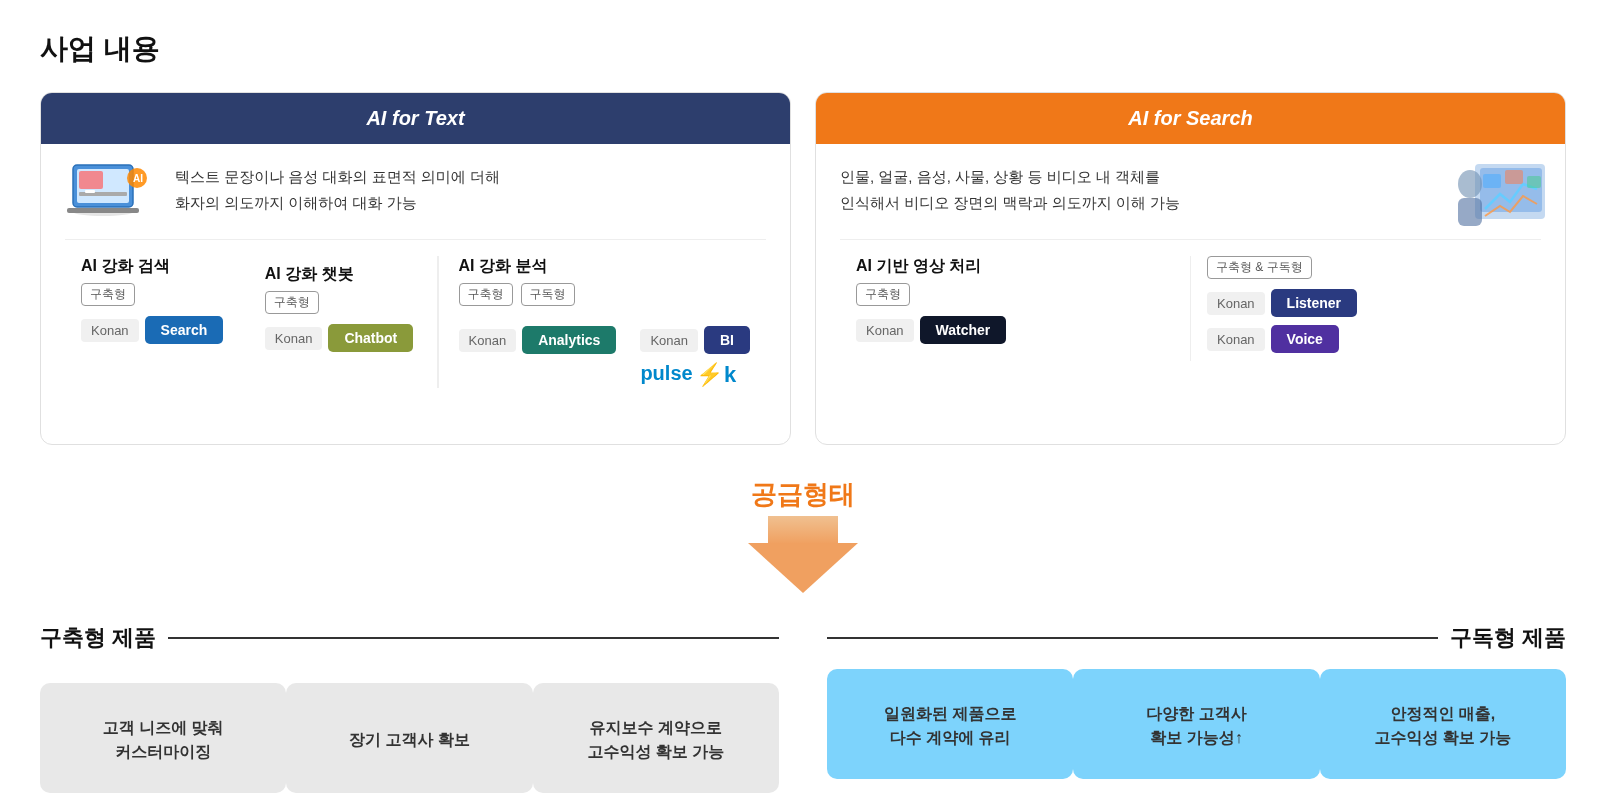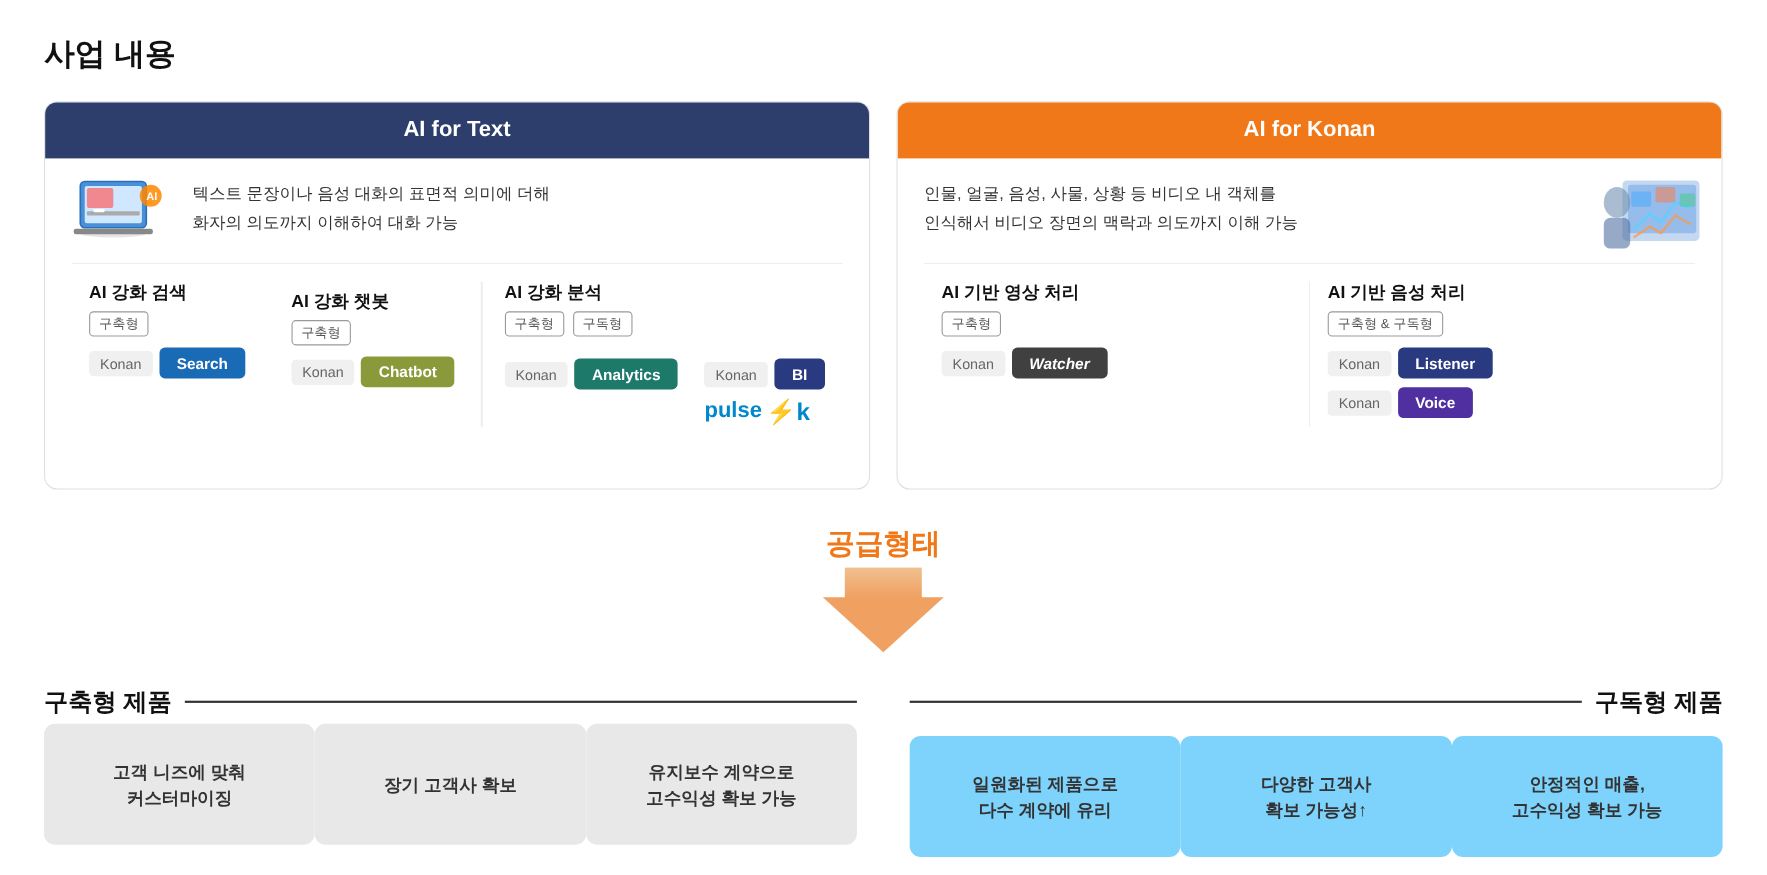--- a/index.html
+++ b/index.html
@@ -30,20 +30,21 @@
       overflow: hidden;
       background: #fff;
     }
 
     .card-header {
       padding: 14px 20px;
       text-align: center;
       font-size: 20px;
       font-weight: 700;
       color: #fff;
+      font-style: italic;
     }
 
     .card-header-blue { background: #2d3e6d; }
     .card-header-orange { background: #f07818; }
 
     .card-body {
       padding: 20px 24px;
       position: relative;
       min-height: 300px;
     }
@@ -135,21 +136,21 @@
       font-size: 14px;
       font-weight: 700;
       color: #fff;
       border: none;
       cursor: pointer;
     }
 
     .btn-blue { background: #1a6bb5; }
     .btn-teal { background: #1d7a6a; }
     .btn-olive { background: #8a9a3a; }
-    .btn-purple { background: #404040; font-style: italic; }
+    .btn-purple { background: #0f172a; }
     .btn-navy { background: #2a3a80; }
     .btn-violet { background: #5030a0; }
 
     .pulse-logo {
       display: flex;
       gap: 4px;
       font-size: 20px;
       font-weight: 700;
       color: #0088cc;
       margin-top: 8px;
@@ -190,21 +191,21 @@
     }
 
     .right-products {
       flex: 1;
       text-align: right;
     }
 
     .divider-line {
       display: flex;
       align-items: center;
-      margin-bottom: 5px;
+      margin-bottom: 30px;
     }
 
     .divider-line .section-label {
       margin-bottom: 0;
       margin-right: 12px;
     }
 
     .divider-line .line {
       flex: 1;
       height: 2px;
@@ -337,21 +338,21 @@
                 <span style="color:#0088cc; font-weight:900; font-size:22px;">⚡k</span>
               </div>
             </div>
           </div>
         </div>
       </div>
     </div>
   </div>
 
   <div class="card video-card">
-    <div class="card-header card-header-orange">AI for Konan</div>
+    <div class="card-header card-header-orange">AI for Search</div>
     <div class="card-body">
 
       <div class="card-image-right">
         <svg viewBox="0 0 110 90" xmlns="http://www.w3.org/2000/svg">
           <rect x="30" y="10" width="70" height="55" rx="4" fill="#3a80d2" opacity="0.3"></rect>
           <rect x="35" y="14" width="62" height="44" rx="3" fill="#5090e0" opacity="0.4"></rect>
 
           <ellipse cx="25" cy="30" rx="12" ry="14" fill="#7090b0" opacity="0.6"></ellipse>
           <rect x="13" y="44" width="24" height="28" rx="6" fill="#5070a0" opacity="0.6"></rect>
 
@@ -370,21 +371,20 @@
         <div class="sub-section">
           <div class="sub-section-title">AI 기반 영상 처리</div>
           <span class="badge">구축형</span>
           <div class="product-row">
             <span class="brand-label">Konan</span>
             <button class="product-btn btn-purple">Watcher</button>
           </div>
         </div>
 
         <div class="sub-section">
-          <div class="sub-section-title">AI 기반 음성 처리</div>
           <span class="badge">구축형 &amp; 구독형</span>
           <div class="product-row">
             <span class="brand-label">Konan</span>
             <button class="product-btn btn-navy">Listener</button>
           </div>
           <div class="product-row">
             <span class="brand-label">Konan</span>
             <button class="product-btn btn-violet">Voice</button>
           </div>
         </div>

